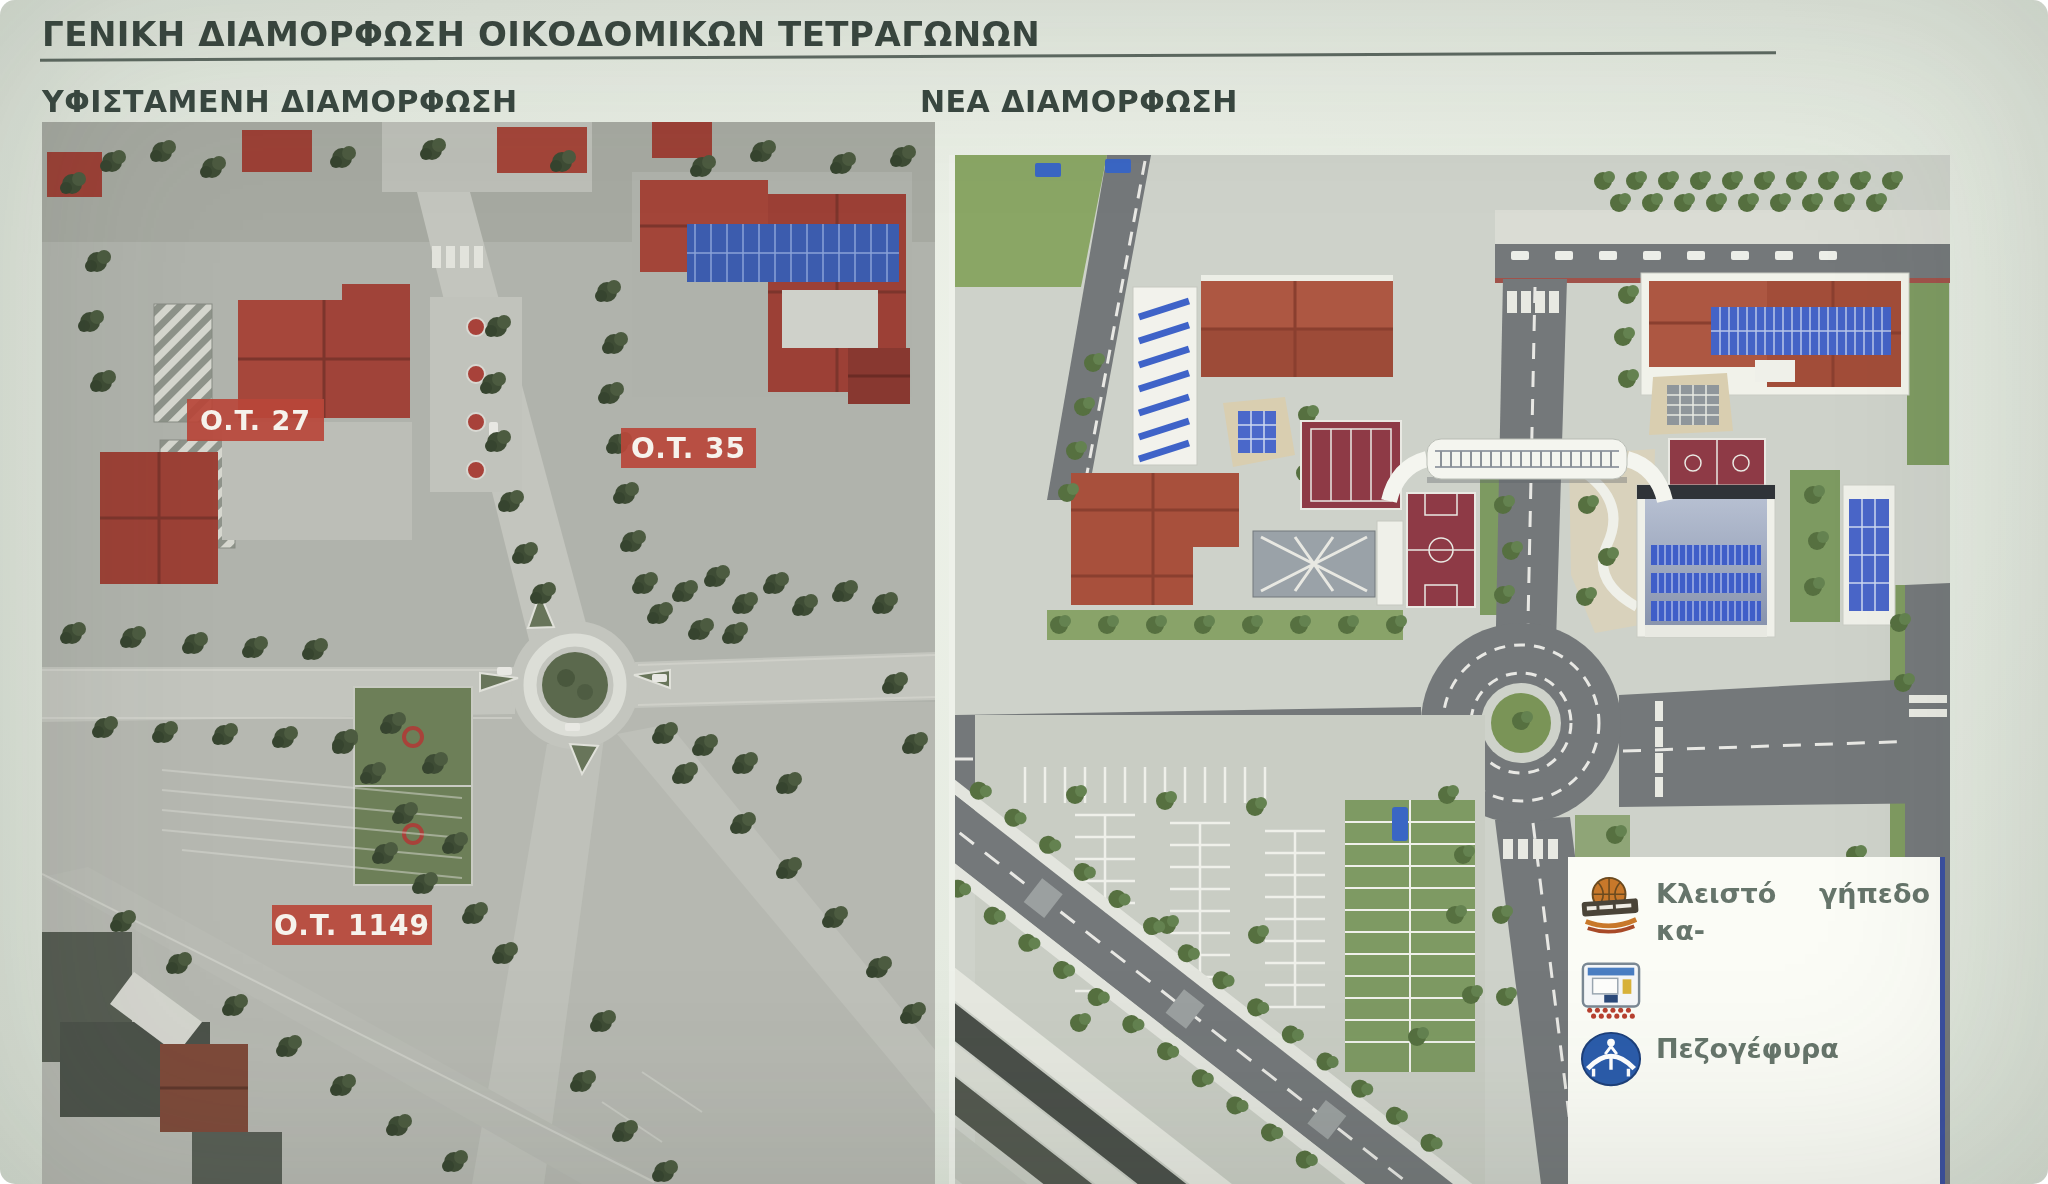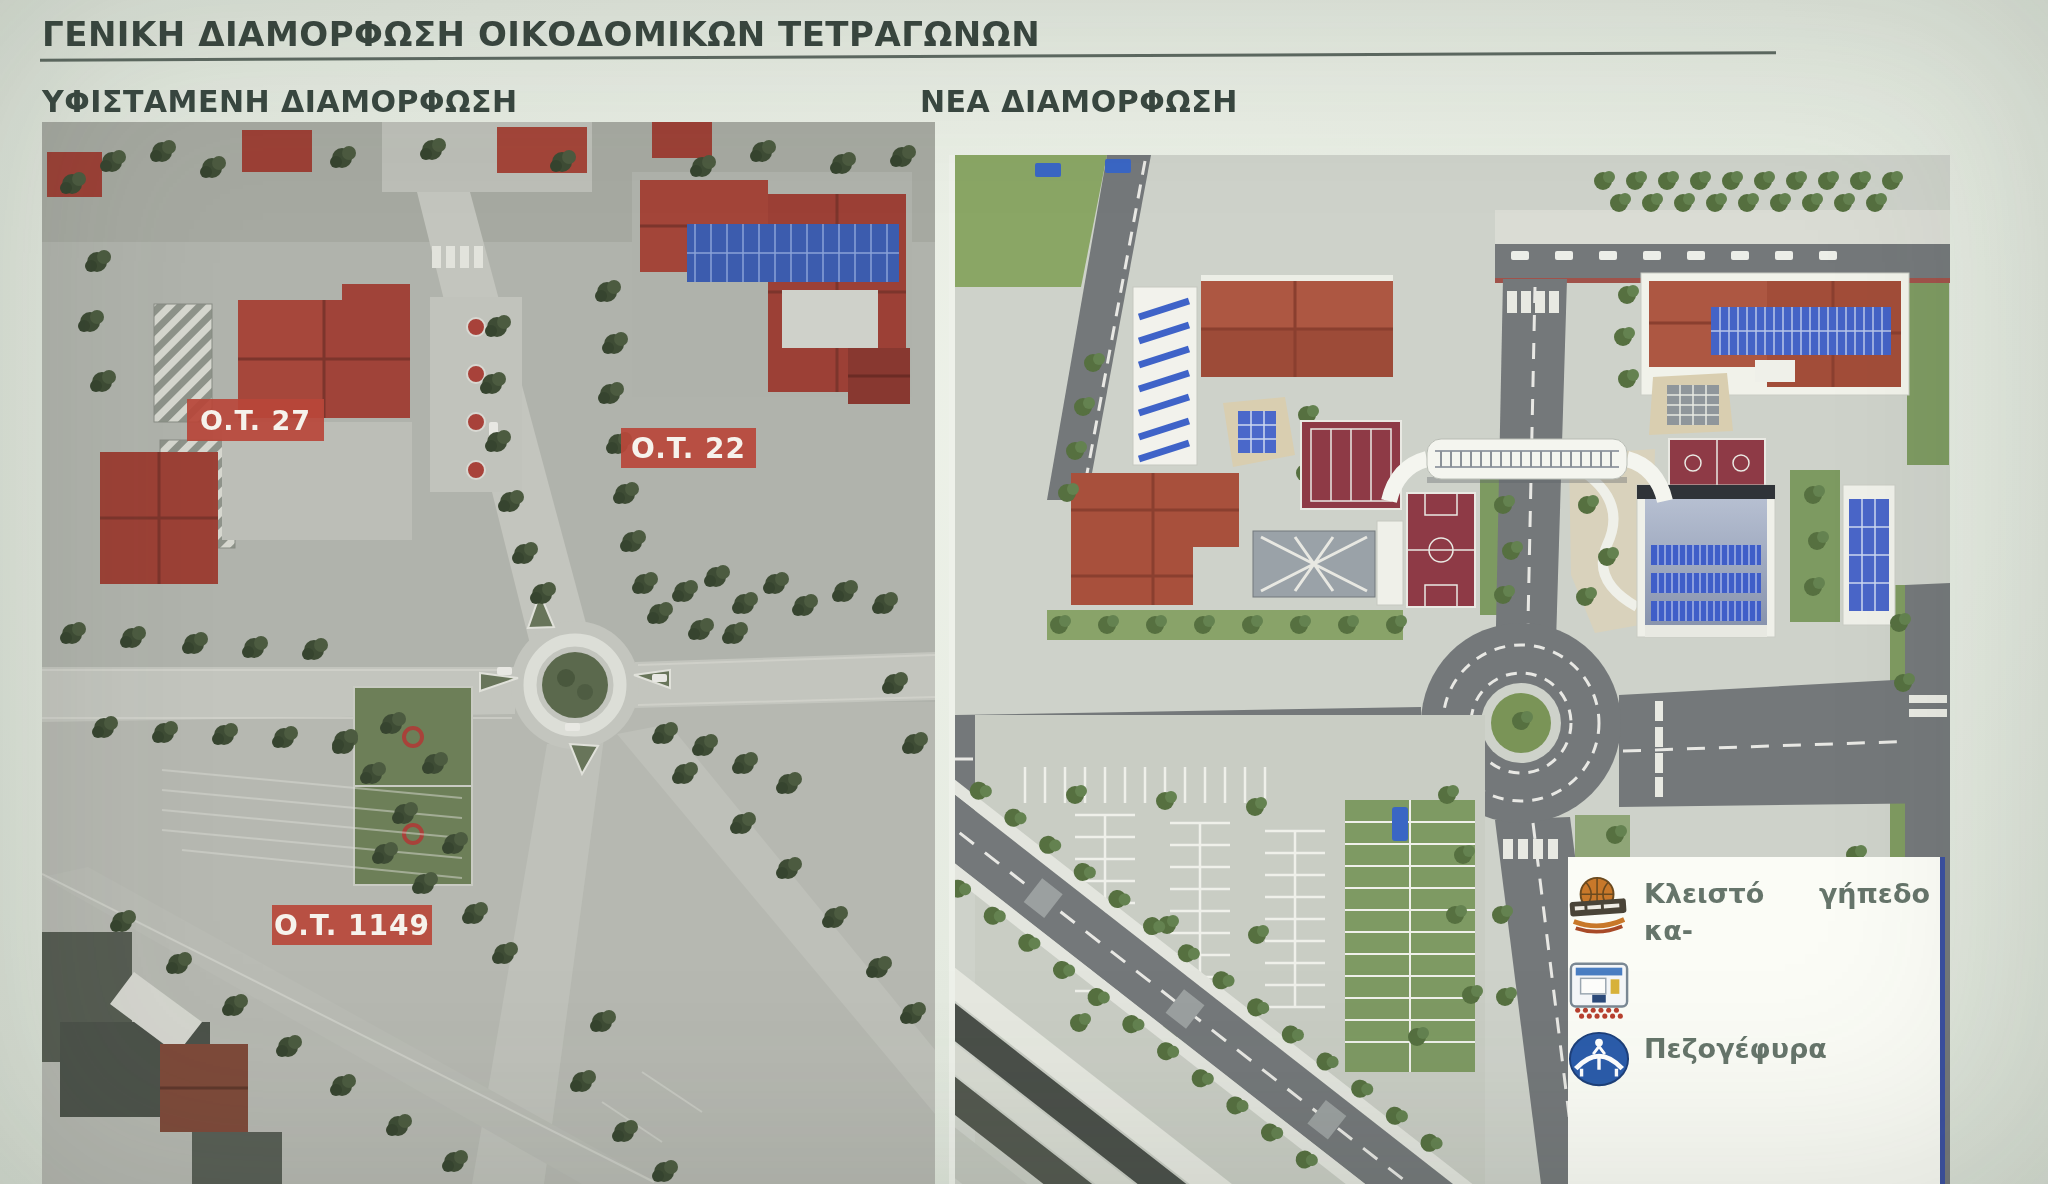--- a/index.html
+++ b/index.html
@@ -1,36 +1,36 @@
 <!DOCTYPE html>
 <html><head>
 <meta charset="utf-8">
 <style>
   html,body{margin:0;padding:0;}
   body{font-family:"DejaVu Sans","Liberation Sans",sans-serif;}
   .stage{position:relative;width:2048px;height:1184px;overflow:hidden;
-    background:radial-gradient(ellipse at 55% 35%, #eef2e9 0%, #e4eae0 55%, #d9e0d5 100%);}
+    background:radial-gradient(ellipse at 55% 35%, #eef2e9 0%, #e4eae0 55%, #d9e0d5 100%);border-radius:15px;}
   .vignette{position:absolute;inset:0;pointer-events:none;box-shadow:inset 0 0 220px rgba(55,65,55,.18);}
   .page-title{position:absolute;left:42px;top:14px;font-size:34px;font-weight:bold;
     color:#39463f;letter-spacing:.5px;white-space:nowrap;}
   .title-rule{position:absolute;left:40px;top:55px;width:1736px;height:3px;background:#5e6a62;
     transform:rotate(-.25deg);}
   .subtitle{position:absolute;top:84px;font-size:30px;font-weight:bold;color:#394740;letter-spacing:.5px;white-space:nowrap;}
   .sub-left{left:42px;}
   .sub-right{left:920px;}
   .map-panel{position:absolute;overflow:hidden;}
   .panel-left{left:42px;top:122px;width:893px;height:1062px;}
   .panel-right{left:955px;top:155px;width:995px;height:1029px;box-shadow:-6px 0 0 #eef1ea;}
   .ot-label{position:absolute;background:rgba(184,71,58,.92);color:#f6f2ec;font-weight:bold;
     display:flex;align-items:center;justify-content:center;letter-spacing:1px;}
   .ot-27{left:187px;top:399px;width:137px;height:42px;font-size:27px;}
   .ot-28{left:621px;top:428px;width:135px;height:40px;font-size:28px;}
   .ot-1149{left:272px;top:877px;width:160px;height:40px;font-size:28px;margin-top:28px;}
   .legend{position:absolute;left:1568px;top:857px;width:377px;height:327px;background:#fbfcf6;
-    border-right:5px solid #3a4fa0;box-sizing:border-box;padding:16px 10px 10px 0;
+    border-right:5px solid #3a4fa0;box-sizing:border-box;padding:16px 10px 10px 12px;
     display:flex;flex-direction:column;gap:8px;}
   .legend-row{display:flex;align-items:flex-start;gap:14px;}
   .legend-icon{flex:0 0 62px;height:62px;}
   .legend-text{flex:1;color:#66756b;font-size:27px;font-weight:600;line-height:1.38;padding-top:2px;}
   .lg-just{text-align:justify;text-align-last:justify;}
 </style>
 </head>
 <body>
 
 <div class="stage">
@@ -232,21 +232,21 @@
           <use href="#trL" x="582" y="1010"></use>
           <use href="#trL" x="622" y="1050"></use>
         <use href="#trL" x="560" y="900"></use>
           <use href="#trL" x="852" y="562"></use>
           <use href="#trL" x="872" y="622"></use>
       </g>
     </svg>
   </div>
 
   <div class="ot-label ot-27">O.T. 27</div>
-  <div class="ot-label ot-28">O.T. 22</div>
+  <div class="ot-label ot-28">O.T. 35</div>
   <div class="ot-label ot-1149">O.T. 1149</div>
 
   <div class="map-panel panel-right">
     <svg width="995" height="1029" viewBox="0 0 995 1029">
       <defs>
         <g id="trR">
             <circle r="9" fill="#567040"></circle>
             <circle cx="6" cy="-4" r="6" fill="#648250"></circle>
           </g>
         <linearGradient id="gymg" x1="0" y1="0" x2="0" y2="1">

